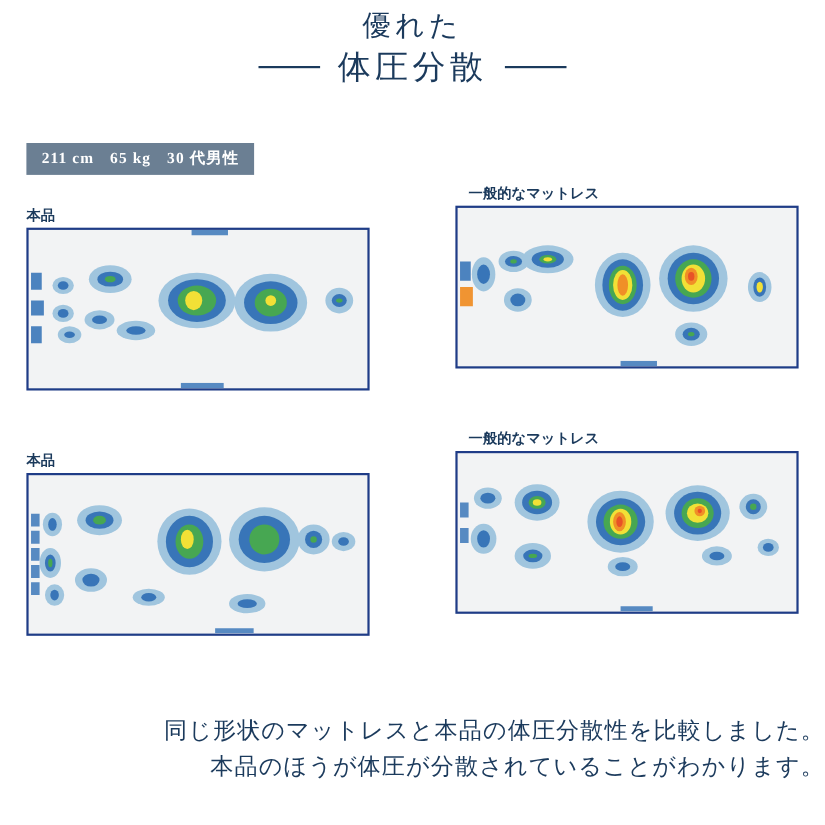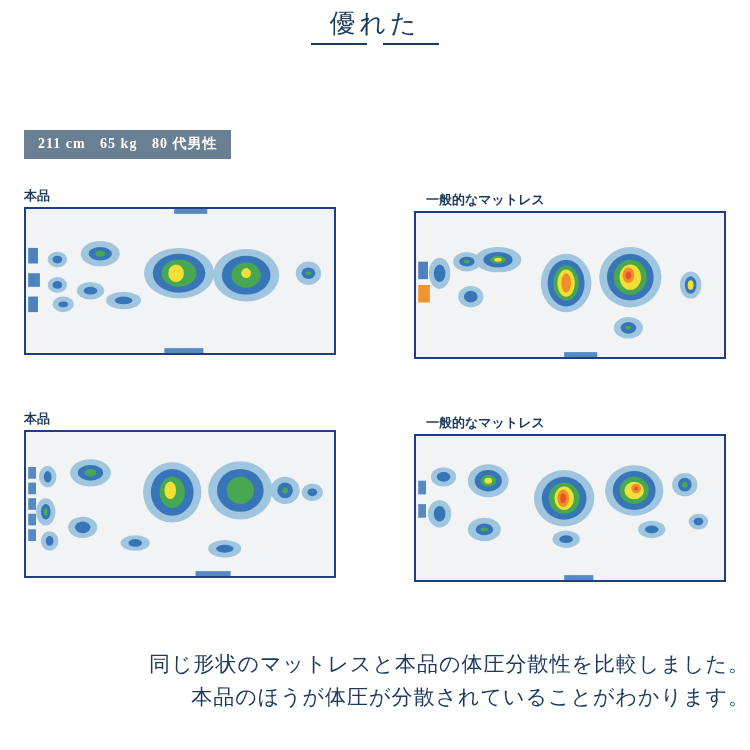--- a/index.html
+++ b/index.html
@@ -64,21 +64,21 @@
 
   .tag-wrap{margin-left:24px;}
 
   .panels{
     position:relative;
     margin-top:8px;
     height:170px;
   }
   .panel{position:absolute;top:0;}
   .panel-left{left:24px;margin-top:20px;}
-  .panel-right{left:414px;margin-top:24px;}
+  .panel-right{left:414px;}
 
   .panel-label{
     font-size:13px;
     font-weight:bold;
     color:#1b3a5c;
     font-family:"Liberation Serif", serif;
     margin-bottom:4px;
     height:16px;
     white-space:nowrap;
   }
@@ -109,30 +109,31 @@
 </style>
 </head>
 <body>
 
 <div class="page">
 
   <div class="header">
     <div class="title-line1">優れた</div>
     <div class="title-row2">
       <span class="rule"></span>
+      <span class="title-line2">体圧分散</span>
       <span class="rule"></span>
     </div>
   </div>
 
   <div class="block block-1">
     <div class="tag-wrap">
       <span class="tag">
         <span class="num">211 cm</span><span class="sp"></span>
         <span class="num">65 kg</span><span class="sp"></span>
-        <span class="num">80 代男性</span>
+        <span class="num">30 代男性</span>
       </span>
     </div>
 
     <div class="panels">
 
       <div class="panel panel-left">
         <div class="panel-label">本品</div>
         <div class="mat">
           <svg class="heat" width="308" height="144" viewBox="0 0 312 148">
 

